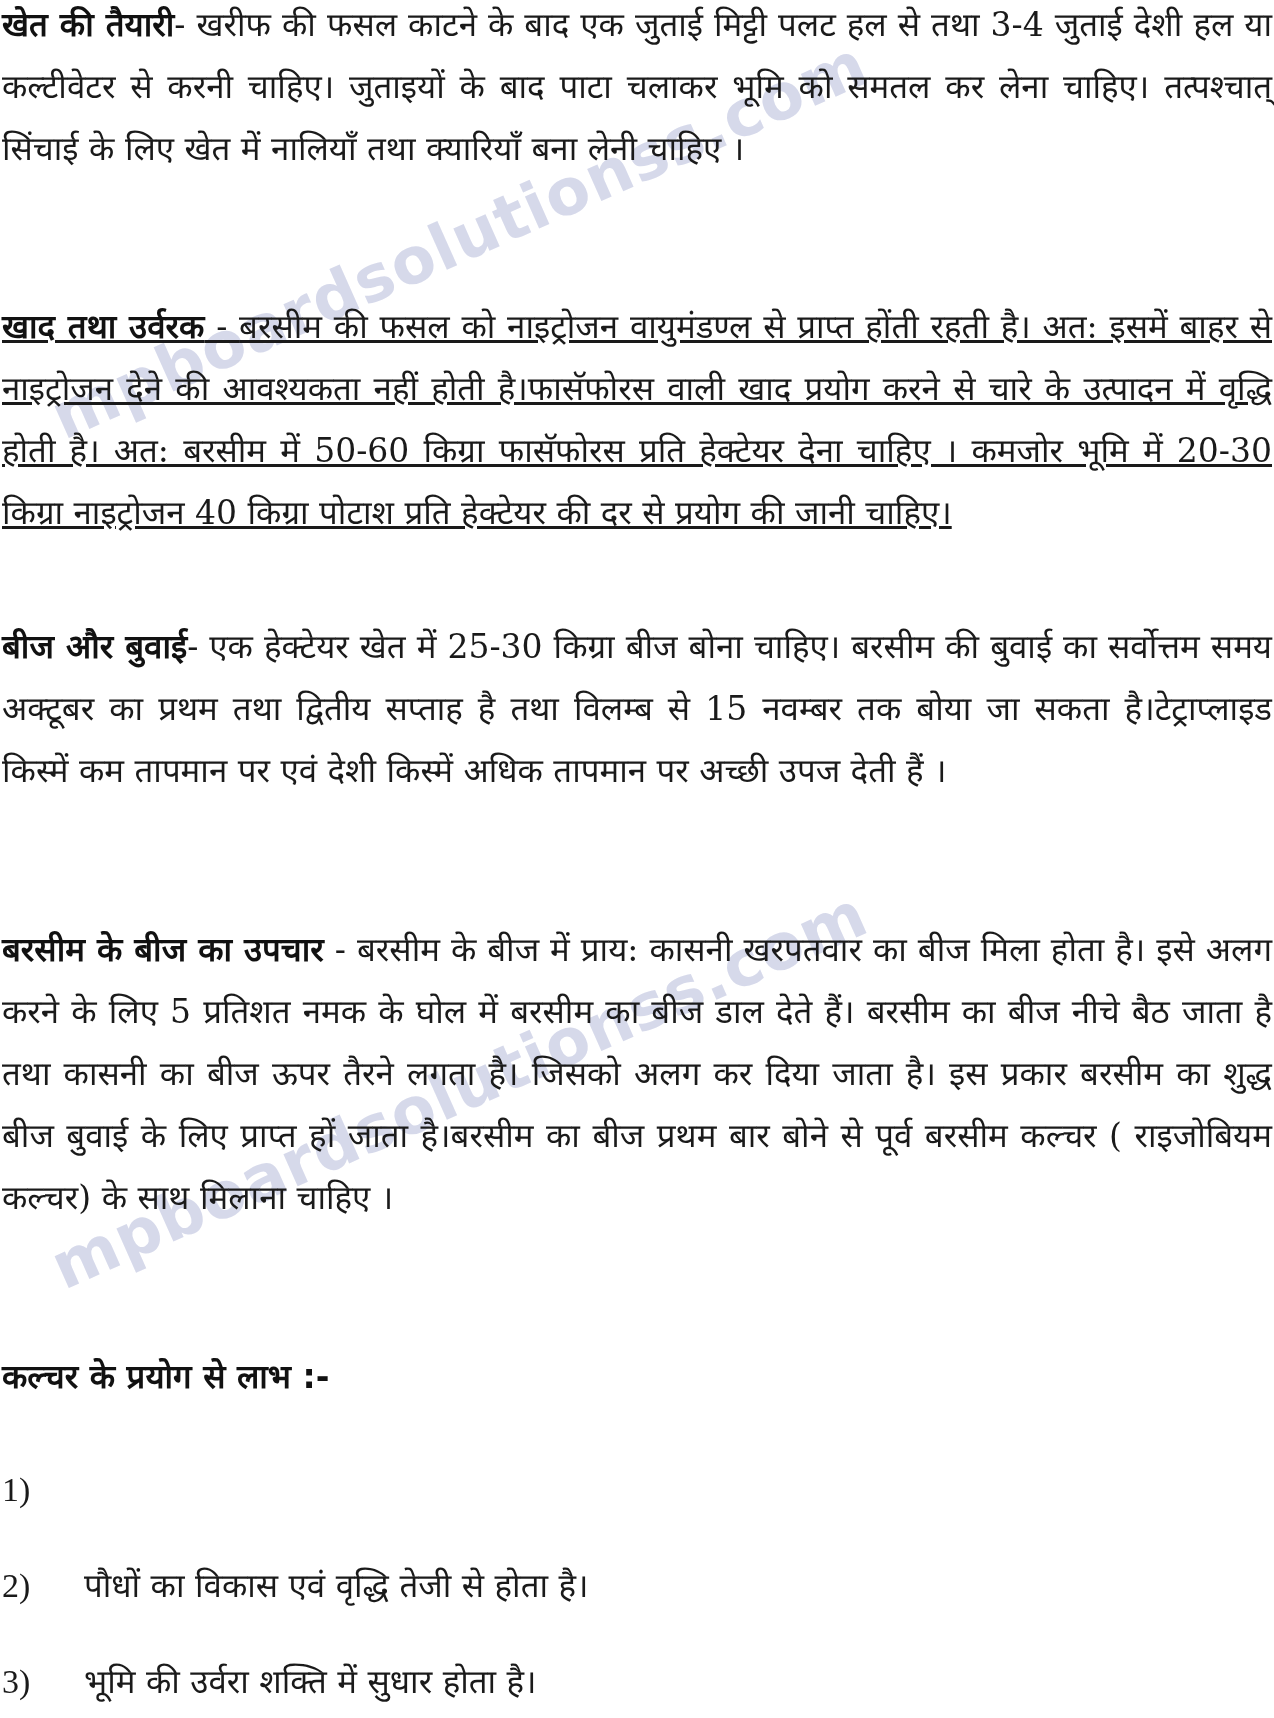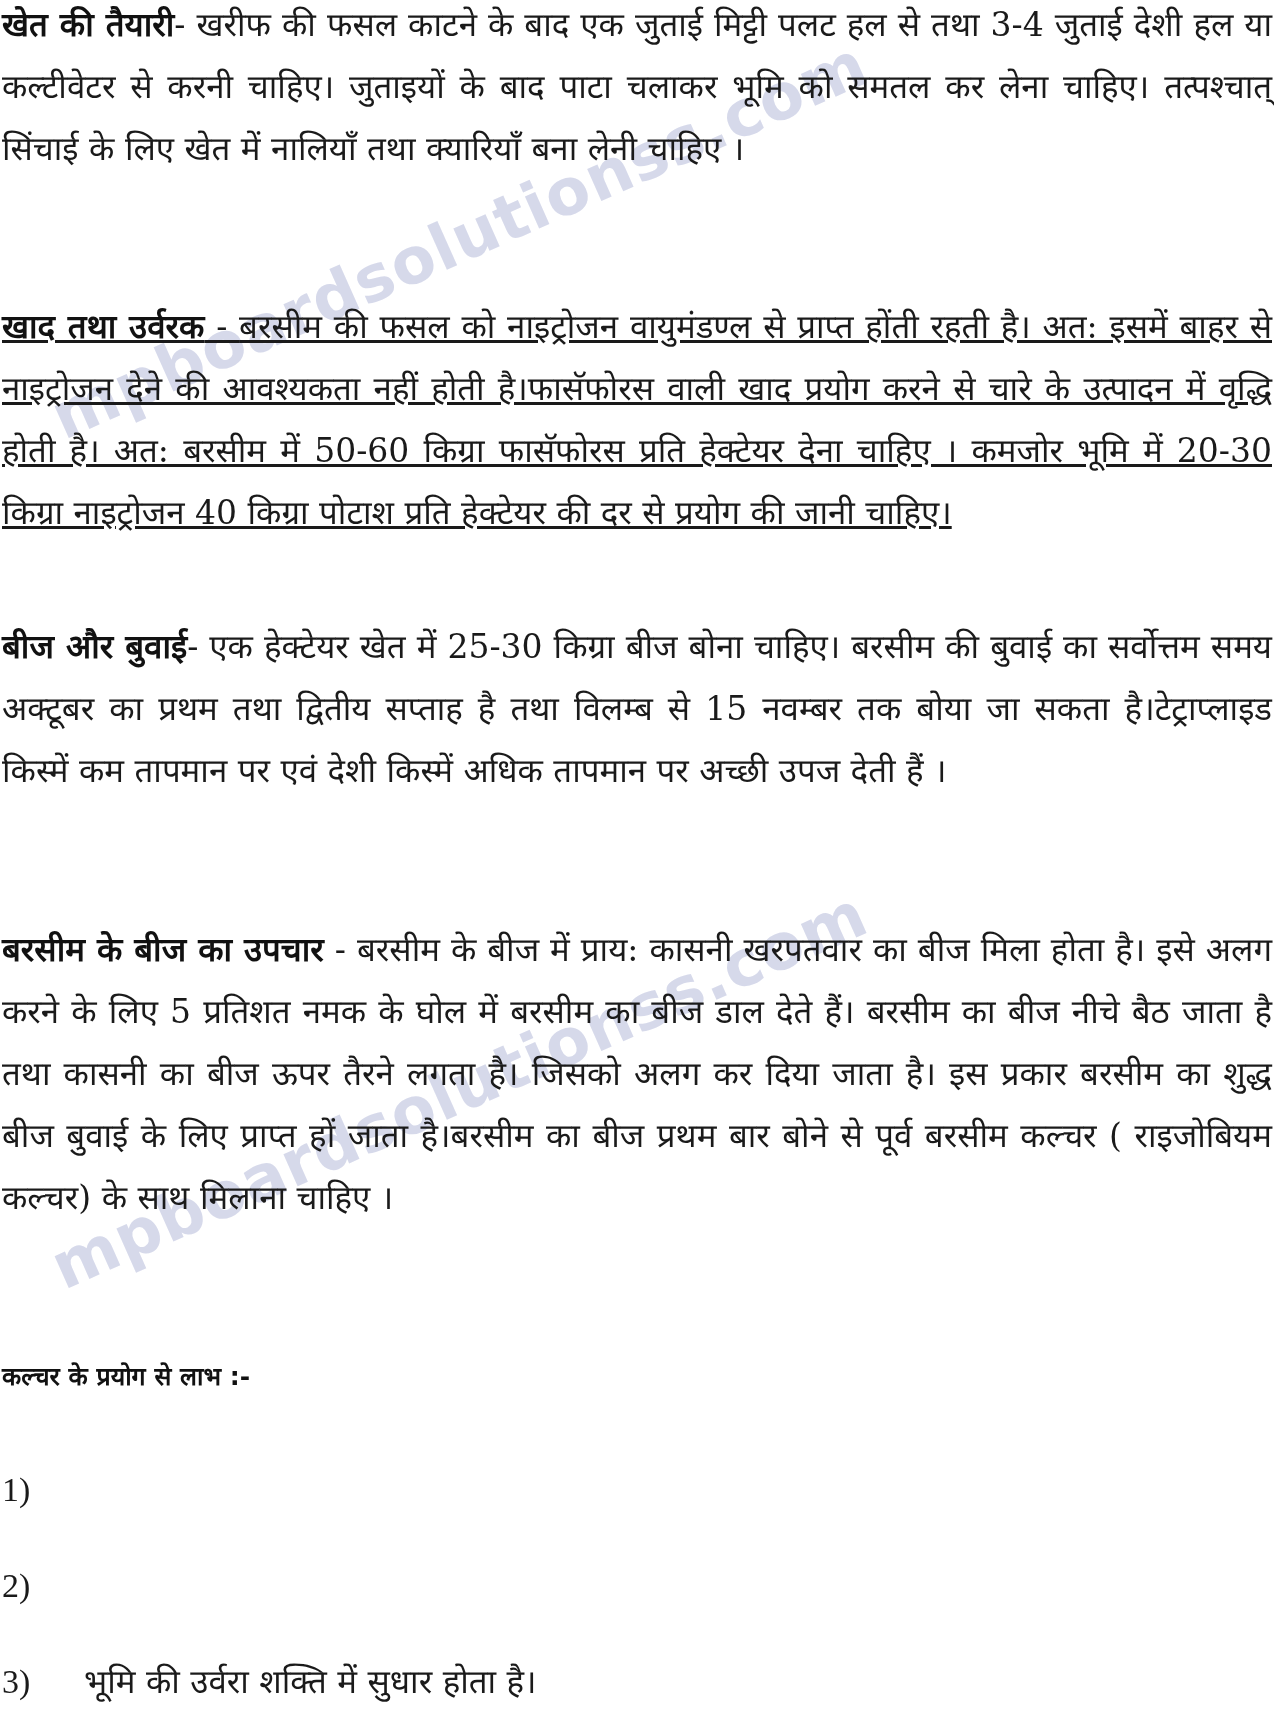--- a/index.html
+++ b/index.html
@@ -43,21 +43,21 @@
     #p1 { top: -6px; }
     #p2 { top: 296px; text-decoration: underline; }
     #p3 { top: 616px; }
     #p4 { top: 919px; }
     .subhead {
       position: absolute;
       left: 2px;
       top: 1346px;
       font-family: "DejaVu Sans", "Liberation Sans", sans-serif;
       font-weight: bold;
-      font-size: 25px;
+      font-size: 33px;
       line-height: 62px;
       margin: 0;
       color: #111;
     }
     .list {
       position: absolute;
       left: 2px;
       top: 1442px;
       margin: 0;
       padding: 0;
@@ -126,20 +126,21 @@
   </p>
 
   <h3 class="subhead">कल्चर के प्रयोग से लाभ :-</h3>
 
   <ul class="list">
     <li>
       <span class="num">1)</span>
     </li>
     <li>
       <span class="num">2)</span>
+      <span class="txt">पौधों का विकास एवं वृद्धि तेजी से होता है।</span>
     </li>
     <li>
       <span class="num">3)</span>
       <span class="txt">भूमि की उर्वरा शक्ति में सुधार होता है।</span>
     </li>
   </ul>
 
 </div>
 
 </body></html>

